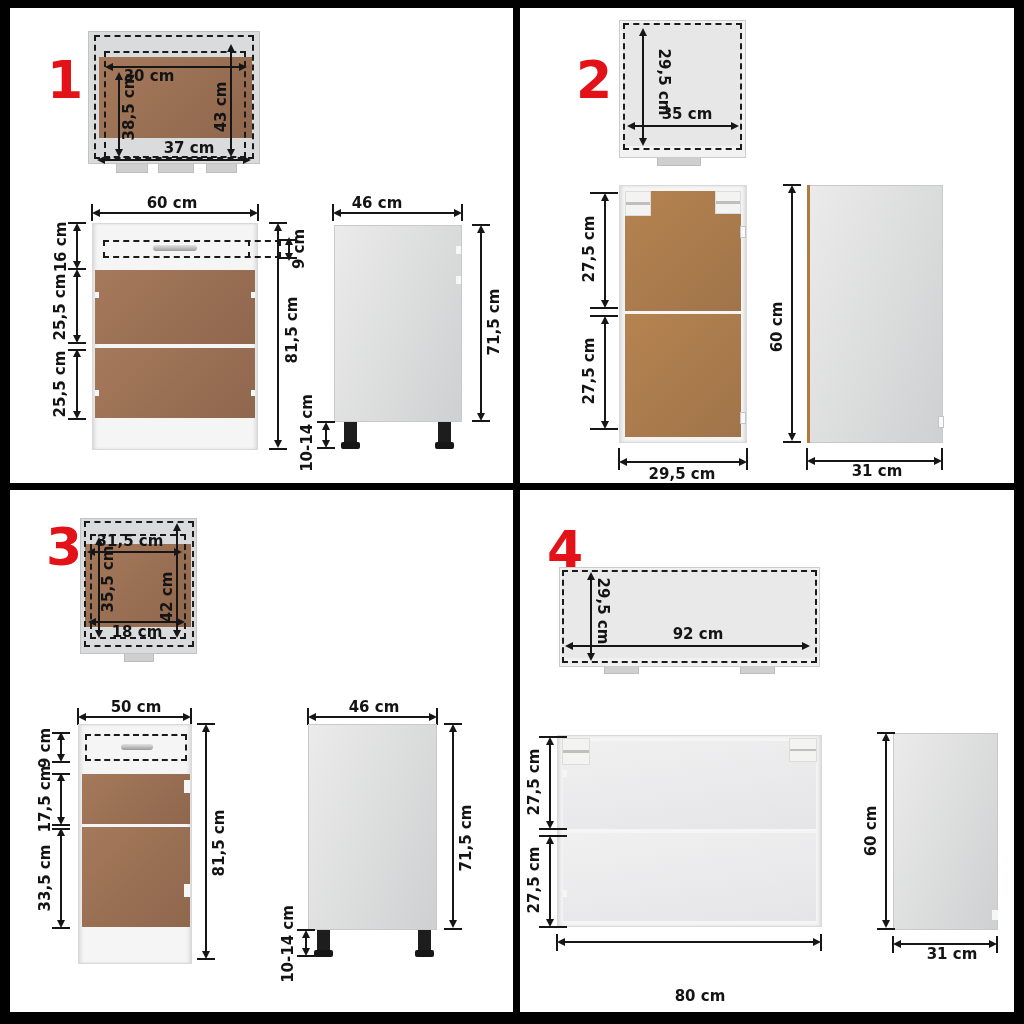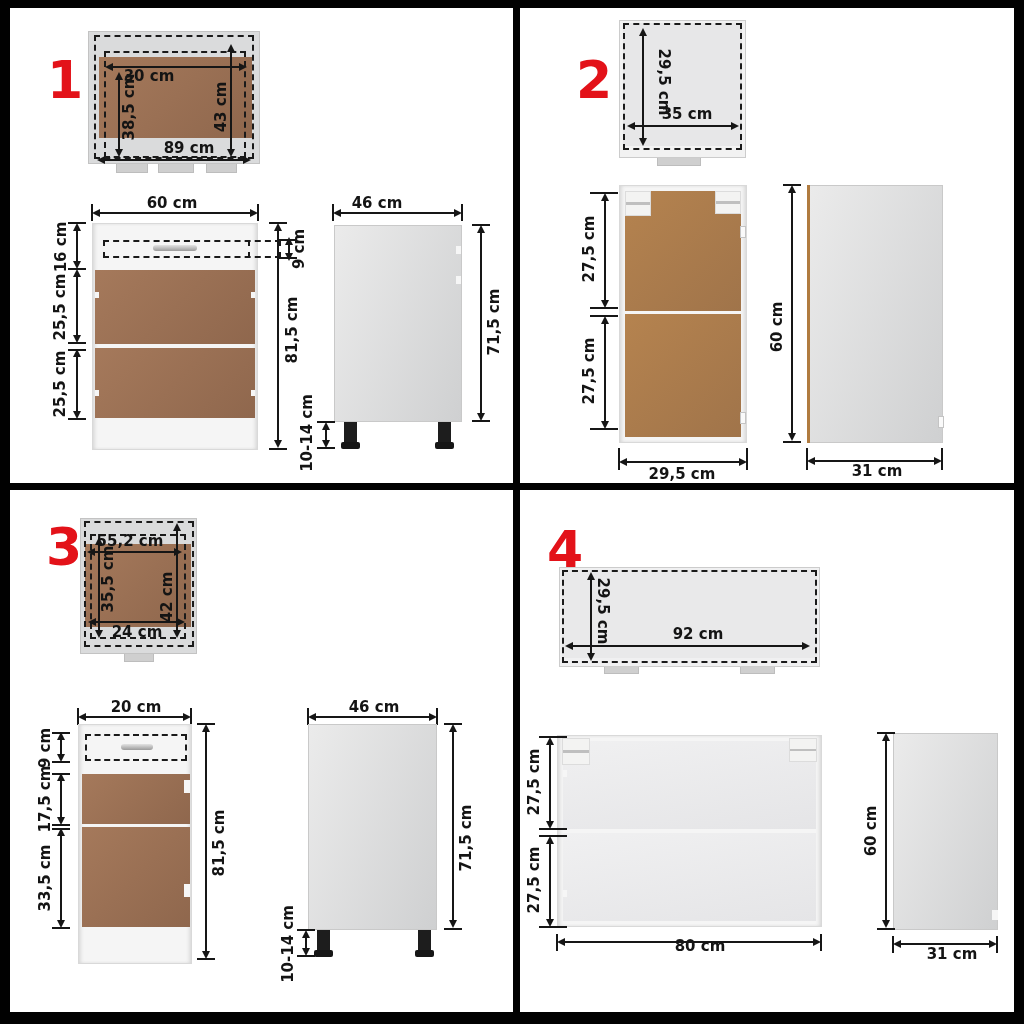--- a/index.html
+++ b/index.html
@@ -60,21 +60,21 @@
   <div class="pnl body-light" style="left:88px;top:31px;width:172px;height:133px"></div>
   <div class="pnl tab" style="left:116px;top:164px;width:32px;height:9px"></div>
   <div class="pnl tab" style="left:158px;top:164px;width:36px;height:9px"></div>
   <div class="pnl tab" style="left:206px;top:164px;width:31px;height:9px"></div>
   <div class="pnl brown" style="left:99px;top:57px;width:153px;height:81px"></div>
   <div class="dash" style="left:94px;top:35px;width:160px;height:124px"></div>
   <div class="dash" style="left:104px;top:51px;width:142px;height:107px"></div>
   <div class="lh" style="left:113px;top:66px;width:126px"></div>
   <div class="lbl" style="left:149px;top:76px">30 cm</div>
   <div class="lh" style="left:105px;top:159px;width:138px"></div>
-  <div class="lbl" style="left:189px;top:148px">89 cm</div>
+  <div class="lbl" style="left:189px;top:148px">37 cm</div>
   <div class="lv" style="left:118px;top:80px;height:69px"></div>
   <div class="lbl v" style="left:129px;top:107px">38,5 cm</div>
   <div class="lv" style="left:230px;top:52px;height:97px"></div>
   <div class="lbl v" style="left:221px;top:107px">43 cm</div>
 
   <div class="lbl" style="left:172px;top:203px">60 cm</div>
   <div class="tkv" style="left:91px;top:204px"></div>
   <div class="tkv" style="left:257px;top:204px"></div>
   <div class="lh" style="left:100px;top:212px;width:150px"></div>
   <div class="pnl body-white" style="left:92px;top:223px;width:166px;height:227px"></div>
@@ -171,29 +171,29 @@
   <div class="lbl" style="left:877px;top:471px">31 cm</div>
 
   <div class="badge" style="left:64px;top:547px">3</div>
 
   <div class="pnl body-light" style="left:80px;top:518px;width:117px;height:136px"></div>
   <div class="pnl tab" style="left:124px;top:654px;width:30px;height:8px"></div>
   <div class="pnl brown" style="left:85px;top:544px;width:106px;height:83px"></div>
   <div class="dash" style="left:84px;top:521px;width:110px;height:126px"></div>
   <div class="dash" style="left:90px;top:534px;width:96px;height:105px"></div>
   <div class="lh" style="left:95px;top:551px;width:79px"></div>
-  <div class="lbl" style="left:130px;top:541px">55,2 cm</div>
+  <div class="lbl" style="left:130px;top:541px">31,5 cm</div>
   <div class="lv" style="left:98px;top:545px;height:85px"></div>
   <div class="lbl v" style="left:108px;top:579px">35,5 cm</div>
   <div class="lv" style="left:176px;top:531px;height:99px"></div>
   <div class="lbl v" style="left:167px;top:597px">42 cm</div>
   <div class="lh" style="left:96px;top:621px;width:81px"></div>
-  <div class="lbl" style="left:137px;top:632px">24 cm</div>
-
-  <div class="lbl" style="left:136px;top:707px">20 cm</div>
+  <div class="lbl" style="left:137px;top:632px">18 cm</div>
+
+  <div class="lbl" style="left:136px;top:707px">50 cm</div>
   <div class="tkv" style="left:77px;top:708px"></div>
   <div class="tkv" style="left:190px;top:708px"></div>
   <div class="lh" style="left:86px;top:716px;width:97px"></div>
   <div class="pnl body-white" style="left:78px;top:724px;width:114px;height:240px"></div>
   <div class="pnl brown" style="left:82px;top:774px;width:108px;height:50px"></div>
   <div class="pnl brown" style="left:82px;top:827px;width:108px;height:100px"></div>
   <div class="dot" style="left:184px;top:780px;width:6px;height:13px"></div>
   <div class="dot" style="left:184px;top:884px;width:6px;height:13px"></div>
   <div class="dash" style="left:85px;top:734px;width:102px;height:27px"></div>
   <div class="handle" style="left:121px;top:744px;width:32px;height:6px"></div>
@@ -255,21 +255,21 @@
   <div class="tkh" style="left:539px;top:828px;width:28px"></div>
   <div class="tkh" style="left:539px;top:835px;width:28px"></div>
   <div class="tkh" style="left:539px;top:926px;width:28px"></div>
   <div class="lv" style="left:549px;top:745px;height:76px"></div>
   <div class="lv" style="left:549px;top:844px;height:75px"></div>
   <div class="lbl v" style="left:534px;top:782px">27,5 cm</div>
   <div class="lbl v" style="left:534px;top:880px">27,5 cm</div>
   <div class="tkv" style="left:556px;top:934px"></div>
   <div class="tkv" style="left:820px;top:934px"></div>
   <div class="lh" style="left:565px;top:941px;width:248px"></div>
-  <div class="lbl" style="left:700px;top:946px">80 cm</div>
+  <div class="lbl" style="left:700px;top:996px">80 cm</div>
 
   <div class="pnl side-gray" style="left:893px;top:733px;width:105px;height:197px"></div>
   <div class="dot" style="left:992px;top:910px;width:6px;height:10px"></div>
   <div class="tkh" style="left:877px;top:732px"></div>
   <div class="tkh" style="left:877px;top:928px"></div>
   <div class="lv" style="left:885px;top:741px;height:179px"></div>
   <div class="lbl v" style="left:871px;top:831px">60 cm</div>
   <div class="tkv" style="left:892px;top:936px"></div>
   <div class="tkv" style="left:996px;top:936px"></div>
   <div class="lh" style="left:901px;top:943px;width:88px"></div>

